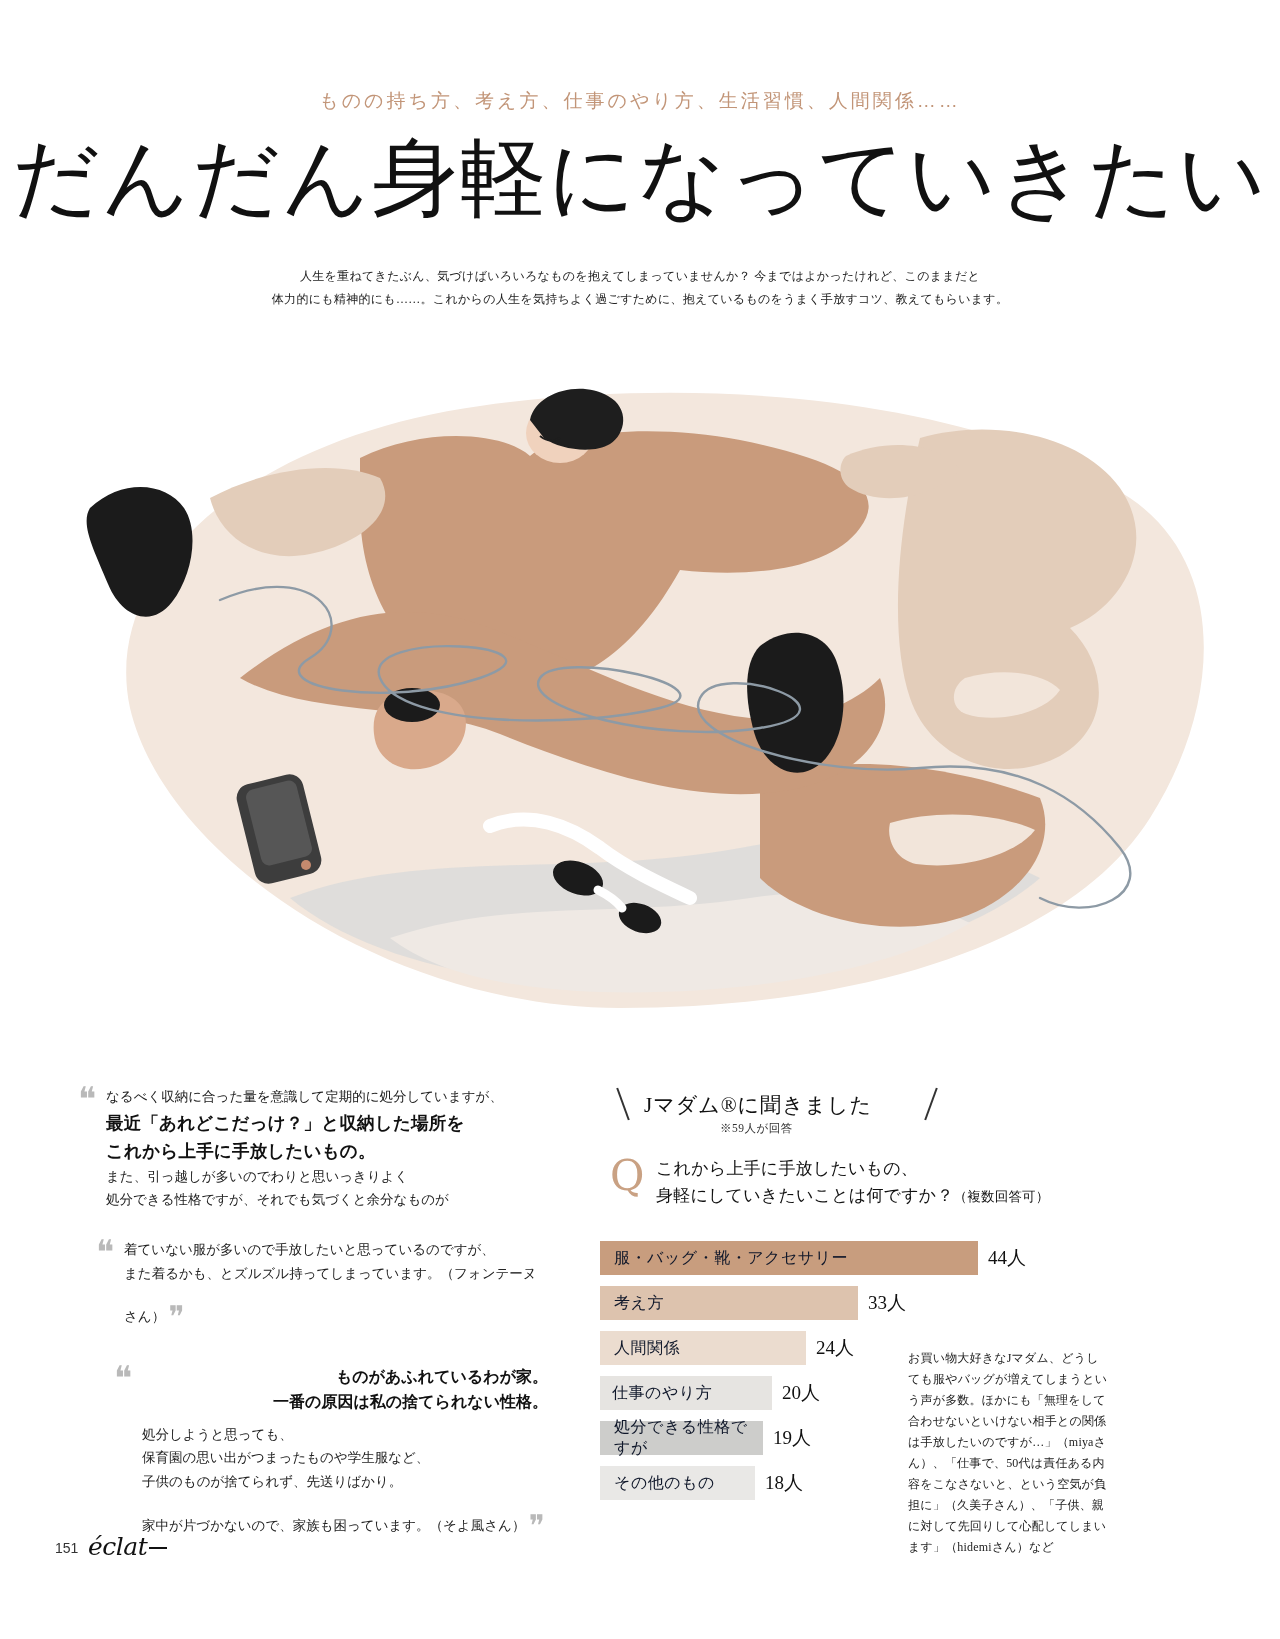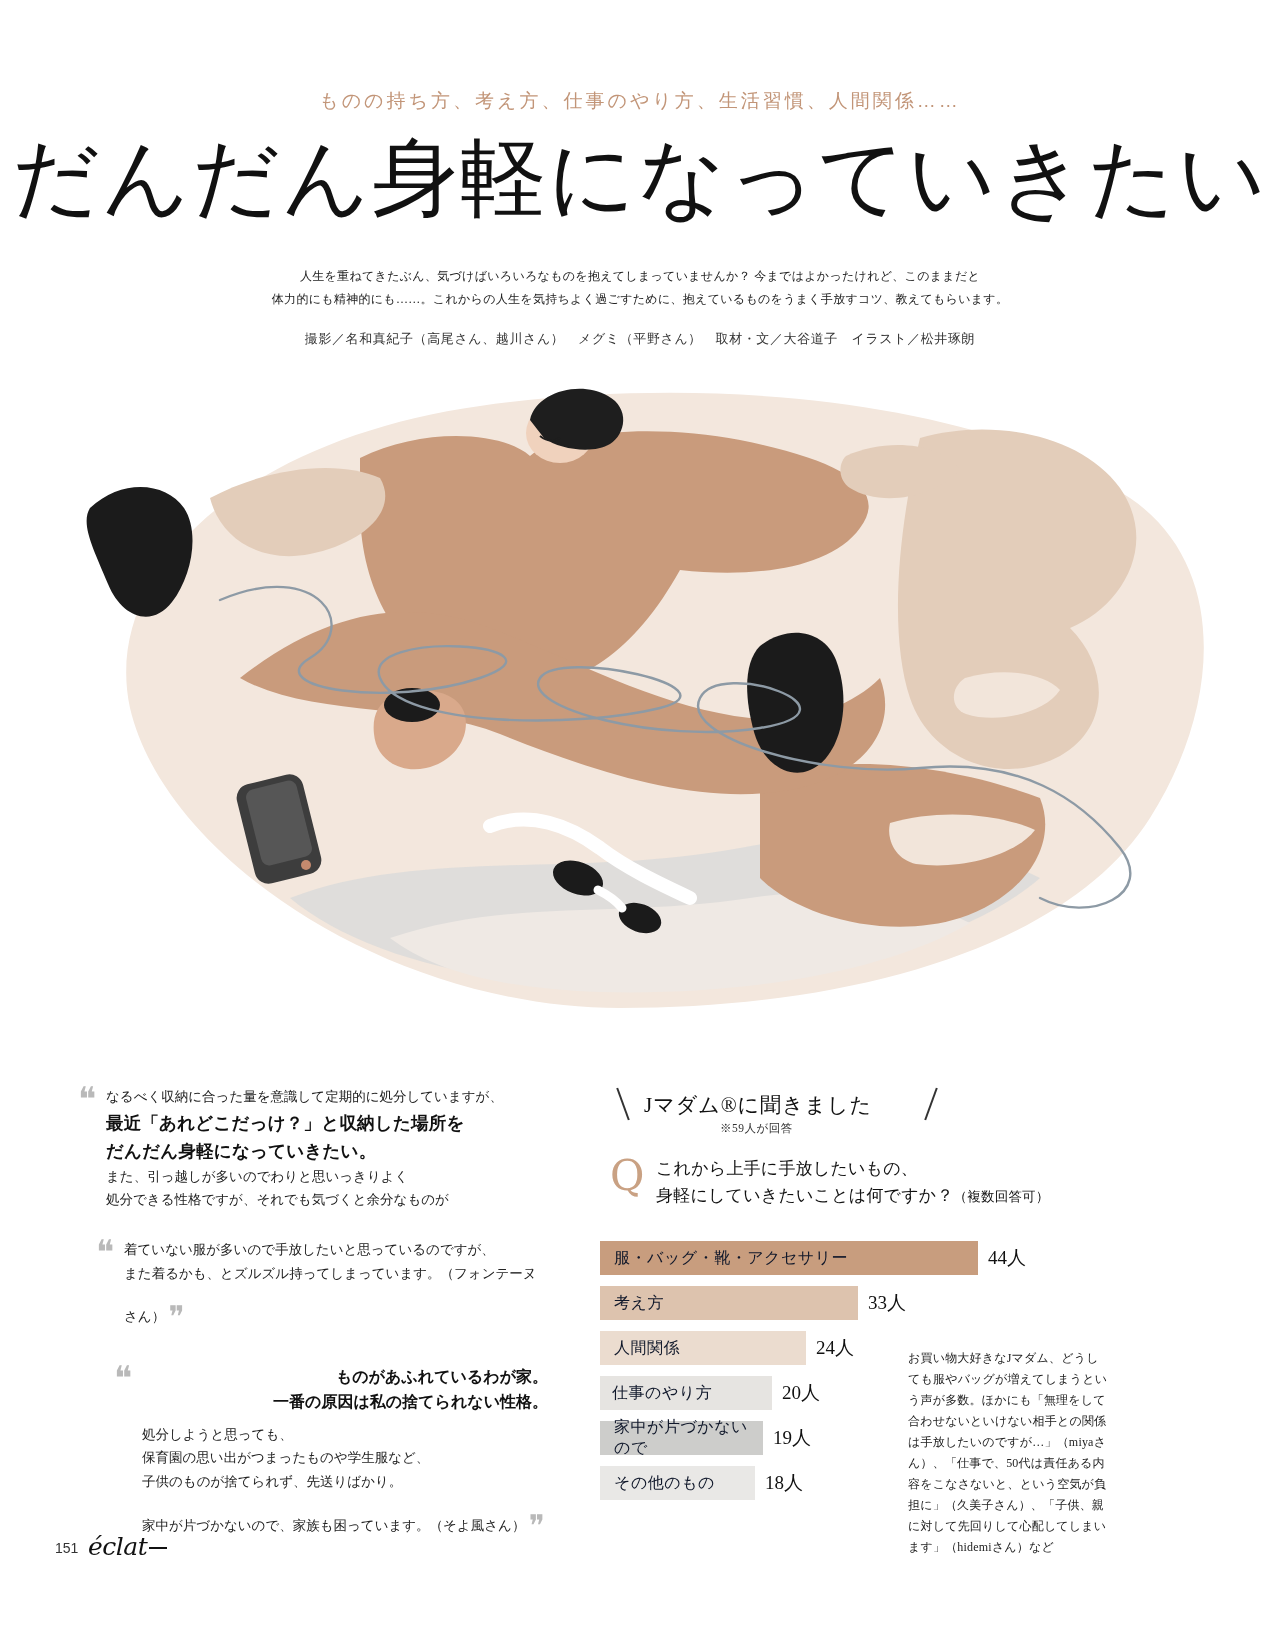--- a/index.html
+++ b/index.html
@@ -101,21 +101,20 @@
 <div class="page">
 
   <div class="kicker">ものの持ち方、考え方、仕事のやり方、生活習慣、人間関係……</div>
   <div class="headline">だんだん身軽になっていきたい</div>
 
   <div class="lede">
     <div>人生を重ねてきたぶん、気づけばいろいろなものを抱えてしまっていませんか？ 今まではよかったけれど、このままだと</div>
     <div>体力的にも精神的にも……。これからの人生を気持ちよく過ごすために、抱えているものをうまく手放すコツ、教えてもらいます。</div>
   </div>
 
-  <div class="credits">撮影／名和真紀子（高尾さん、越川さん）　メグミ（平野さん）　取材・文／大谷道子　イラスト／松井琢朗</div>
 
   <div class="illo">
     <svg width="1160" height="660" viewBox="0 0 1160 660" xmlns="http://www.w3.org/2000/svg">
 
       <path d="M70,330 C40,190 190,60 420,28 C660,-6 930,26 1070,120 C1170,188 1160,330 1090,440 C1010,566 800,630 560,630 C330,630 105,480 70,330 Z" fill="#f3e7dd"></path>
 
       <path d="M230,520 C360,470 520,500 680,470 C820,444 900,460 980,500 C900,570 720,612 540,608 C400,605 290,570 230,520 Z" fill="#d8d9da" opacity="0.75"></path>
       <path d="M330,560 C450,520 560,540 690,520 C790,505 860,520 910,545 C830,592 690,618 540,614 C430,610 370,590 330,560 Z" fill="#efe9e4"></path>
 
       <path d="M860,60 C930,40 1020,55 1060,110 C1100,168 1060,230 1010,250 C1050,290 1050,350 1000,378 C940,410 870,380 850,320 C830,260 836,160 860,60 Z" fill="#e3cdba"></path>
@@ -153,21 +152,21 @@
     </svg>
   </div>
 
   <div class="quotes">
 
     <div class="quote-block">
       <span class="qmark open">❝</span>
       <div class="q-body">
         <div class="q-small">なるべく収納に合った量を意識して定期的に処分していますが、</div>
         <div class="q-big">最近「あれどこだっけ？」と収納した場所を</div>
-        <div class="q-big">だんだん身軽になっていきたい。</div>
+        <div class="q-big">これから上手に手放したいもの。</div>
         <div class="q-small">また、引っ越しが多いのでわりと思いっきりよく</div>
         <div class="q-small">処分できる性格ですが、それでも気づくと余分なものが</div>
       </div>
     </div>
 
     <div class="quote-block" style="margin-left:18px;">
       <span class="qmark open">❝</span>
       <div class="q-body">
         <div class="q-small">着ていない服が多いので手放したいと思っているのですが、</div>
         <div class="q-small">
@@ -221,21 +220,21 @@
       </div>
       <div class="bar-row">
         <div class="bar" style="width:206px;background:#ebdccf;">人間関係</div>
         <div class="bar-val">24人</div>
       </div>
       <div class="bar-row">
         <div class="bar" style="width:172px;background:#e6e4e1;padding-left:12px;">仕事のやり方</div>
         <div class="bar-val">20人</div>
       </div>
       <div class="bar-row">
-        <div class="bar" style="width:163px;background:#cdcdcb;">家中が片づかないので</div>
+        <div class="bar" style="width:163px;background:#cdcdcb;">処分できる性格ですが</div>
         <div class="bar-val">19人</div>
       </div>
       <div class="bar-row">
         <div class="bar" style="width:155px;background:#e9e8e6;">その他のもの</div>
         <div class="bar-val">18人</div>
       </div>
     </div>
   </div>
 
   <div class="side-note">お買い物大好きなJマダム、どうしても服やバッグが増えてしまうという声が多数。ほかにも「無理をして合わせないといけない相手との関係は手放したいのですが…」（miyaさん）、「仕事で、50代は責任ある内容をこなさないと、という空気が負担に」（久美子さん）、「子供、親に対して先回りして心配してしまいます」（hidemiさん）など</div>

